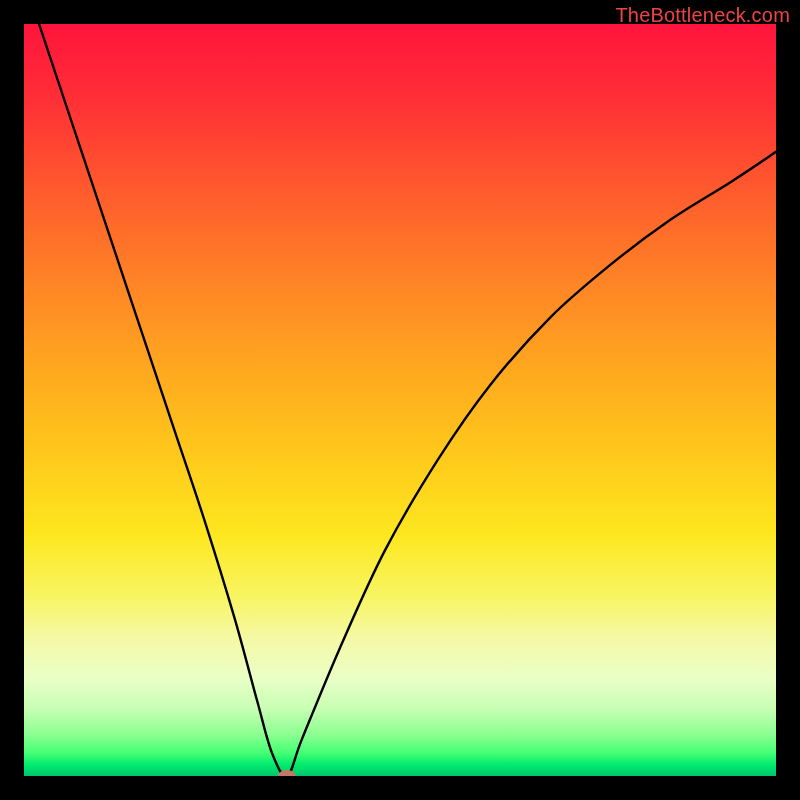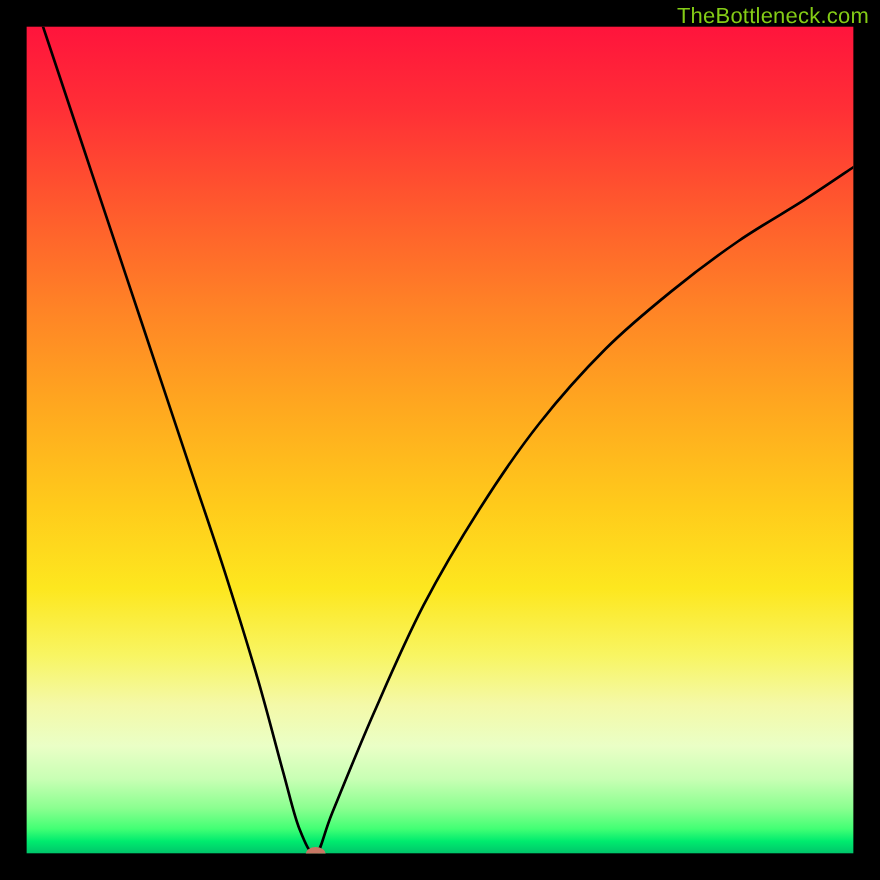--- a/index.html
+++ b/index.html
@@ -41,21 +41,21 @@
       #8bff90 94.5%,
       #42ff74 97%,
       #00eb6e 98.5%,
       #00c46a 100%
     );
   }
   .watermark {
     position: absolute;
     top: 4px;
     right: 10px;
-    color: #84cc16;
+    color: #ef4444;
     font-size: 20px;
     font-weight: 500;
     letter-spacing: 0.2px;
     user-select: none;
     z-index: 10;
   }
   svg.curve {
     position: absolute;
     left: 0;
     top: 0;

